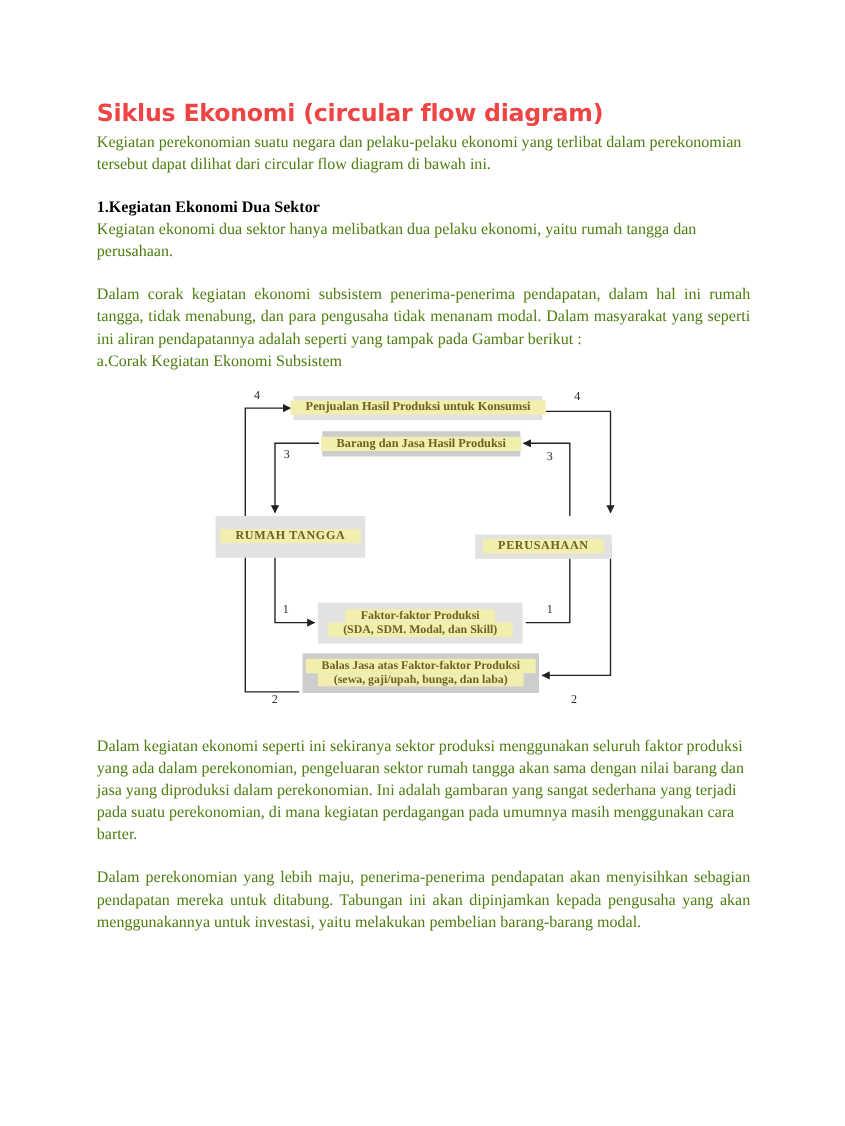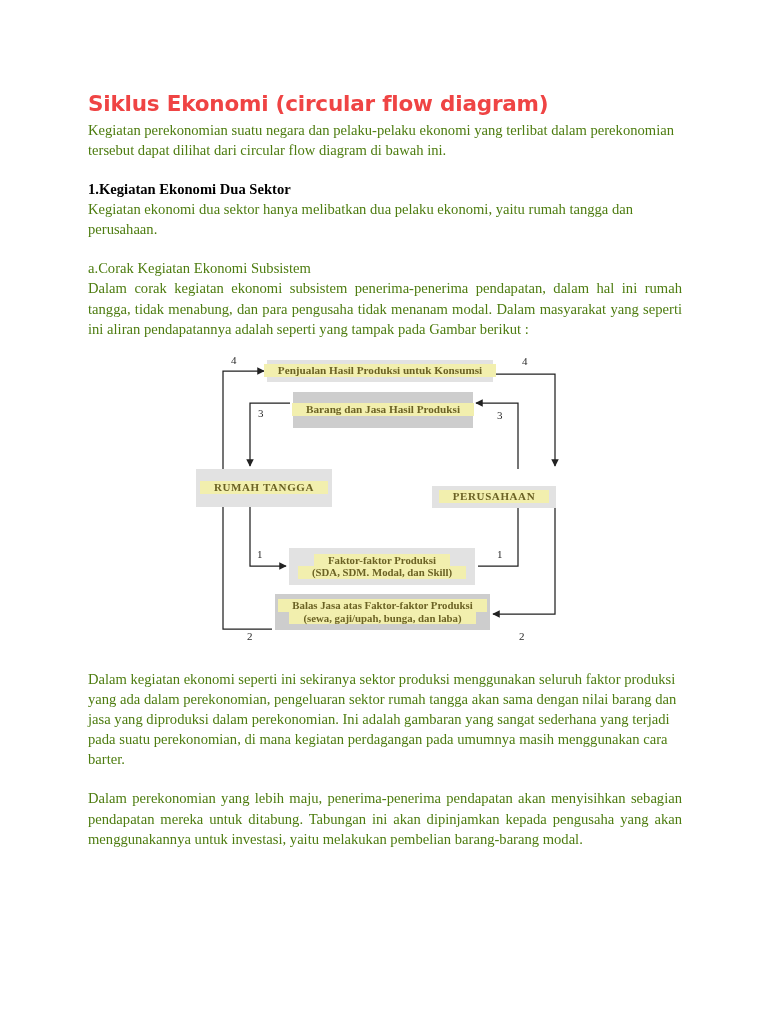--- a/index.html
+++ b/index.html
@@ -99,21 +99,21 @@
   }
   .gray-light { background: #e2e2e2; }
   .gray-dark  { background: #cdcdcd; }
 
   
   #box-penjualan {
     left: 179px; top: 8px; width: 226px; height: 22px;
     font-size: 11.2px;
   }
   #box-barang {
-    left: 205px; top: 40px; width: 180px; height: 36px;
+    left: 205px; top: 40px; width: 180px; height: 23px;
     font-size: 11.2px;
   }
   #box-rumah-tangga {
     left: 108px; top: 117px; width: 136px; height: 38px;
     font-size: 11px;
     letter-spacing: 0.6px;
   }
   #box-perusahaan {
     left: 344px; top: 134px; width: 124px; height: 22px;
     font-size: 11px;
@@ -146,22 +146,22 @@
 
     <p class="para">Kegiatan perekonomian suatu negara dan pelaku-pelaku ekonomi yang terlibat dalam perekonomian tersebut dapat dilihat dari circular flow diagram di bawah ini.</p>
 
     <div class="spacer-md"></div>
 
     <p class="bold-line">1.Kegiatan Ekonomi Dua Sektor</p>
     <p class="para">Kegiatan ekonomi dua sektor hanya melibatkan dua pelaku ekonomi, yaitu rumah tangga dan perusahaan.</p>
 
     <div class="spacer-md"></div>
 
+    <p class="para justify">Dalam corak kegiatan ekonomi subsistem penerima-penerima pendapatan, dalam hal ini rumah tangga, tidak menabung, dan para pengusaha tidak menanam modal. Dalam masyarakat yang seperti ini aliran pendapatannya adalah seperti yang tampak pada Gambar berikut :</p>
     <p class="para">a.Corak Kegiatan Ekonomi Subsistem</p>
-    <p class="para justify">Dalam corak kegiatan ekonomi subsistem penerima-penerima pendapatan, dalam hal ini rumah tangga, tidak menabung, dan para pengusaha tidak menanam modal. Dalam masyarakat yang seperti ini aliran pendapatannya adalah seperti yang tampak pada Gambar berikut :</p>
 
     <div class="spacer-sm"></div>
 
     <div class="diagram-wrap">
       <div class="diagram">
 
         <svg class="dg-svg" viewBox="0 0 594 295">
           <defs>
             <marker id="ah" viewBox="0 0 10 10" refX="9" refY="5" markerWidth="6" markerHeight="6" orient="auto-start-reverse">
               <path d="M 0 0 L 10 5 L 0 10 z" fill="#222222"></path>

